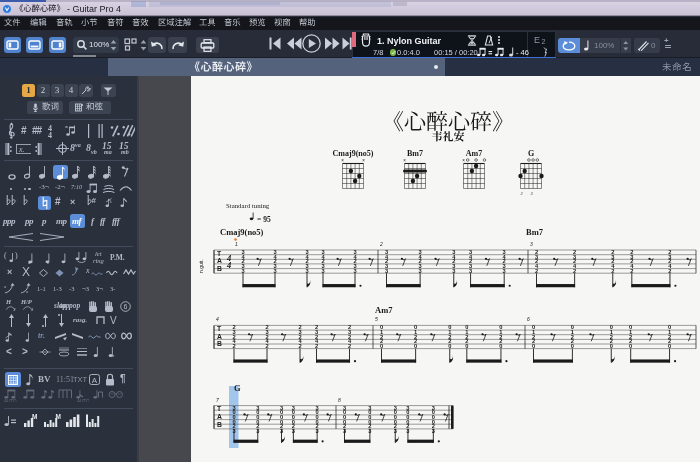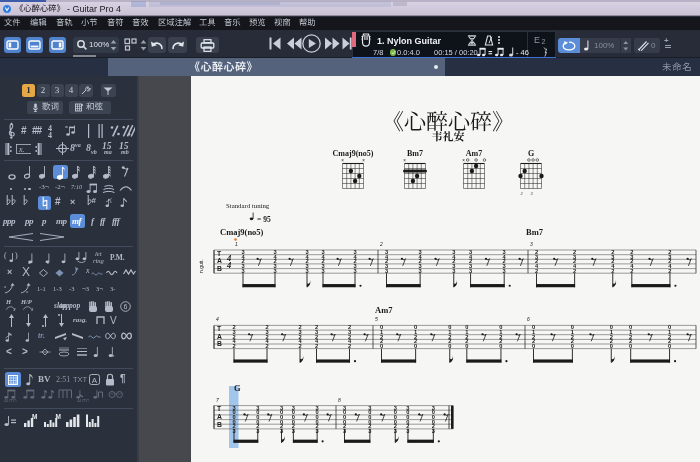--- a/index.html
+++ b/index.html
@@ -680,21 +680,21 @@
       </g>
     </svg>
 <svg class="ab" style="left:26px;top:373px" width="8" height="13" viewBox="0 0 8 13">
       <g fill="#b5bbc8">
         <ellipse cx="2.2" cy="10.8" rx="1.9" ry="1.5"></ellipse>
         <rect x="3.3" y="1" width="0.9" height="10"></rect>
         <path d="M4.2 1 C6.5 2.5 7.2 4.5 6.2 7 C6.8 4.5 5.5 3.5 4.2 3.2 Z"></path>
       </g>
     </svg>
 <div style="position:absolute;left:38px;top:374px;font:normal 9px 'Liberation Serif',serif;color:#b5bbc8;white-space:nowrap;letter-spacing:0px;"><b>BV</b></div>
-<div style="position:absolute;left:56px;top:375px;font:normal 8px 'Liberation Serif',serif;color:#8d94a2;white-space:nowrap;letter-spacing:0px;">2:51</div>
+<div style="position:absolute;left:56px;top:375px;font:normal 8px 'Liberation Serif',serif;color:#8d94a2;white-space:nowrap;letter-spacing:0px;">11:51</div>
 <div style="position:absolute;left:73px;top:375px;font:normal 7.5px 'Liberation Sans',sans-serif;color:#8d94a2;white-space:nowrap;letter-spacing:0px;">TXT</div>
 <svg class="ab" style="left:89px;top:374px" width="11" height="11" viewBox="0 0 11 11">
       <rect x="0.5" y="0.5" width="10" height="10" rx="2" fill="none" stroke="#b5bbc8" stroke-width="0.9"></rect>
       <text x="2.8" y="8.5" font-size="8" fill="#b5bbc8">A</text>
     </svg>
 <svg class="ab" style="left:105px;top:373px" width="10" height="13" viewBox="0 0 10 13">
       <path d="M2.5 6 L2.5 3.5 C2.5 0.5 7.5 0.5 7.5 3.5 L7.5 6" fill="none" stroke="#b5bbc8" stroke-width="1.2"></path>
       <rect x="1" y="6" width="8" height="6.5" rx="1" fill="#b5bbc8"></rect>
     </svg>
 <div style="position:absolute;left:120px;top:373px;font:bold 10px 'Liberation Sans',sans-serif;color:#b5bbc8;white-space:nowrap;letter-spacing:0px;">¶</div>

